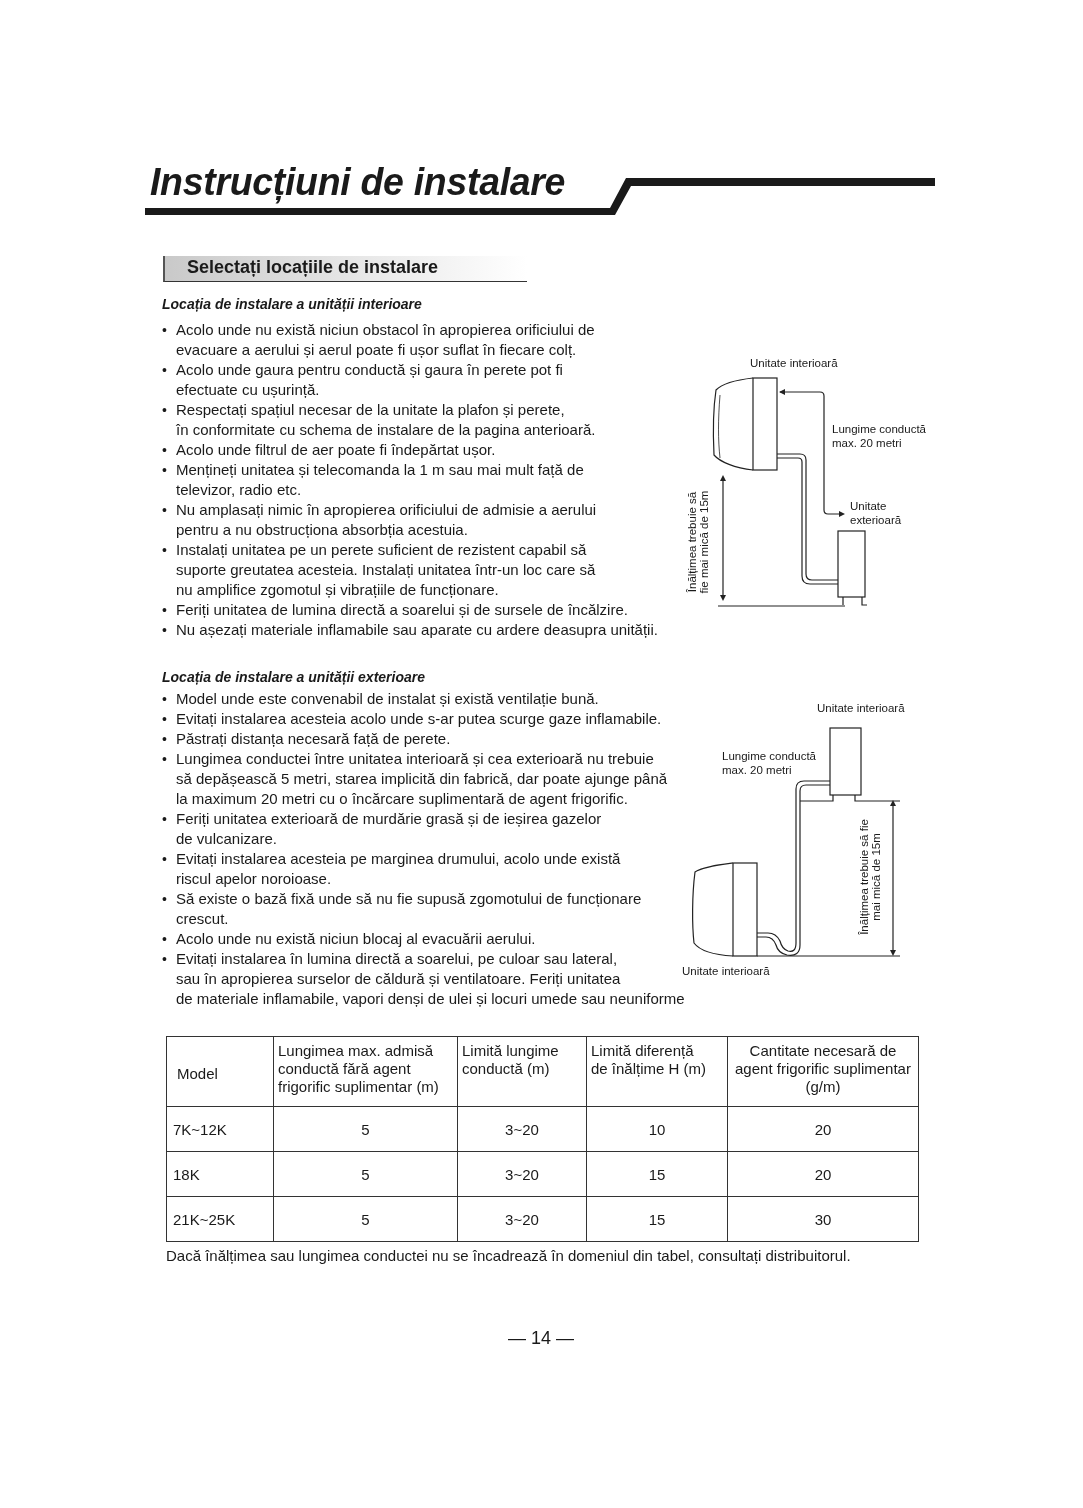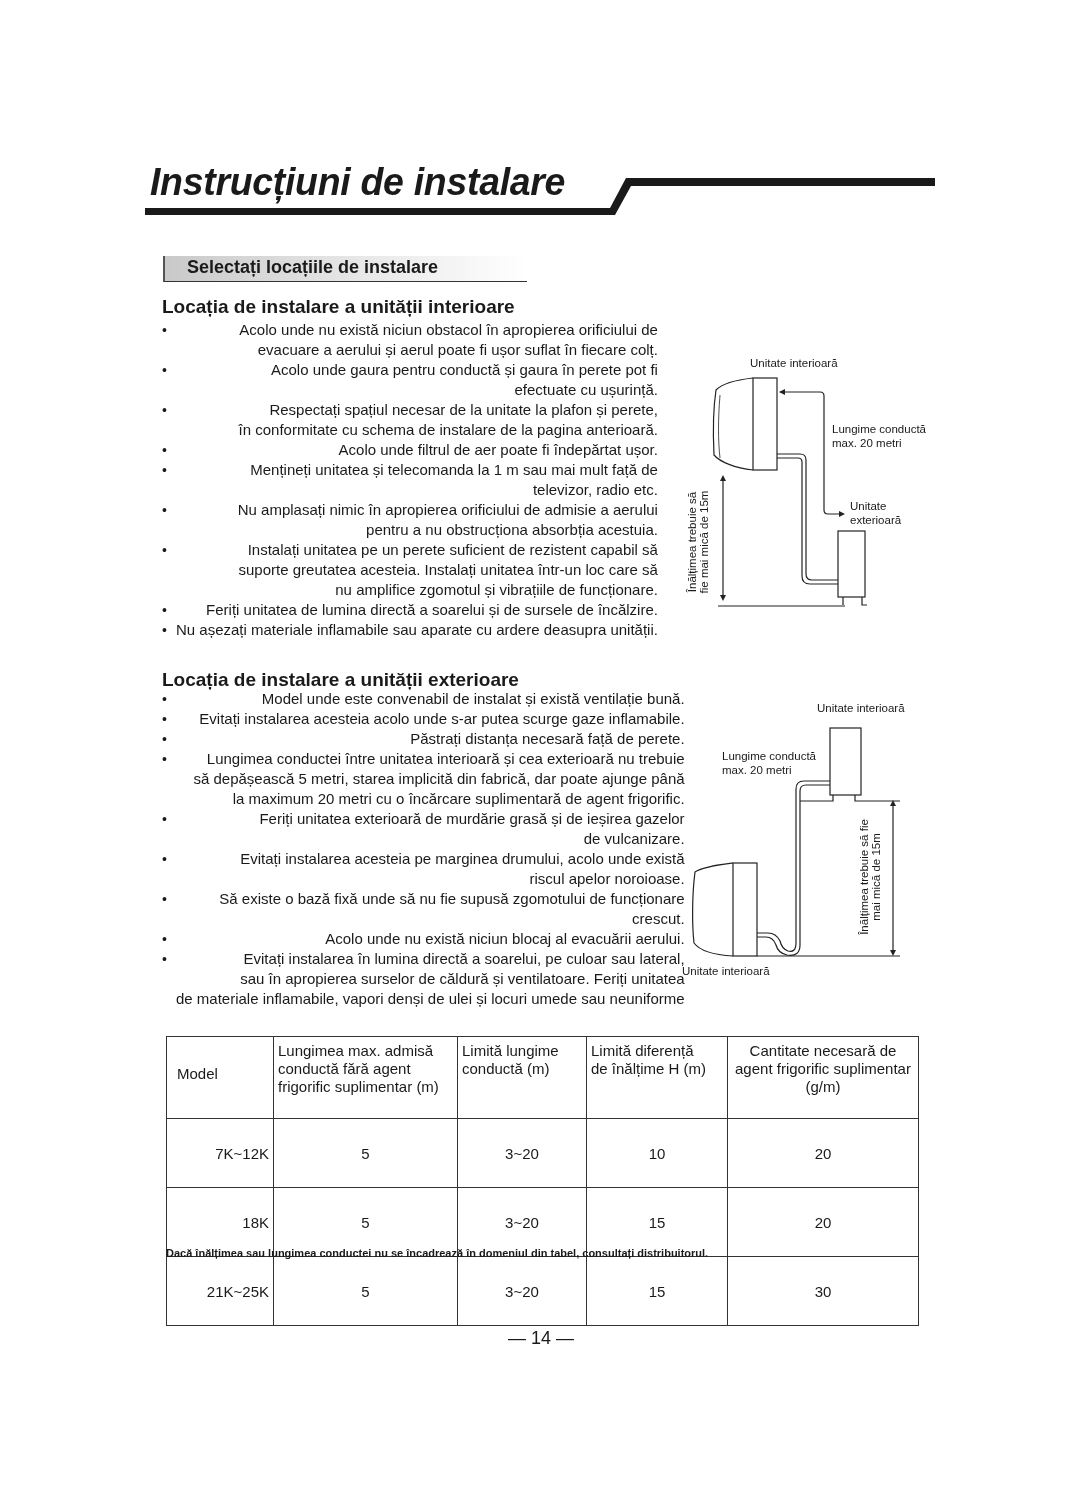--- a/index.html
+++ b/index.html
@@ -11,37 +11,37 @@
   .page-title { left: 150px; top: 160px; font-size: 39px; font-style: italic; font-weight: bold;
                 letter-spacing: -0.3px; color: #1a1a1a; white-space: nowrap; transform: scaleX(0.96); transform-origin: left top; }
   .title-rule { left: 0; top: 0; }
 
   
   .section-header { left: 163px; top: 256px; width: 362px; height: 25px;
                     background: linear-gradient(to right, #c9c9c9 0%, #e8e8e8 55%, #ffffff 100%);
                     border-left: 2px solid #555; border-bottom: 1.5px solid #333; }
   .section-header span { position: absolute; left: 22px; top: 1px; font-size: 18px; font-weight: bold; color: #1a1a1a; white-space: nowrap; }
 
-  .subheading { font-size: 19px; font-weight: bold; white-space: nowrap; }
+  .subheading { font-size: 14px; font-weight: bold; font-style: italic; white-space: nowrap; }
 
   .bullets { margin: 0; padding: 0; list-style: none; font-size: 15px; line-height: 20px; }
-  .bullets li { position: relative; padding-left: 14px; white-space: nowrap; text-align: right; }
+  .bullets li { position: relative; padding-left: 14px; white-space: nowrap; }
   .bullets li::before { content: "•"; position: absolute; left: 0; top: 0; font-size: 14px; }
 
   .diag-label { font-size: 11.5px; white-space: nowrap; color: #1a1a1a; }
 
   
   table.spec { position: absolute; left: 166px; top: 1036px; border-collapse: collapse; width: 753px;
                font-size: 15px; }
-  table.spec td, table.spec th { border: 1px solid #333; font-weight: normal; padding: 12px 4px; vertical-align: top; }
+  table.spec td, table.spec th { border: 1px solid #333; font-weight: normal; padding: 0 4px; vertical-align: top; }
   table.spec th { height: 64px; line-height: 18px; padding-top: 5px; }
   table.spec td { height: 44px; text-align: center; vertical-align: middle; }
-  table.spec td.model { text-align: right; padding-left: 6px; }
-
-  .footer-note { left: 166px; top: 1247px; font-size: 11px; white-space: nowrap; font-weight: bold; }
+  table.spec td.model { text-align: left; padding-left: 6px; }
+
+  .footer-note { left: 166px; top: 1247px; font-size: 15px; white-space: nowrap; }
   .page-number { left: 508px; top: 1328px; font-size: 18px; white-space: nowrap; }
 </style>
 <style>.bullets li.cont::before{content:none;}</style></head>
 <body>
 
 <div class="abs page-title">Instrucțiuni de instalare</div>
 <svg class="abs title-rule" width="1083" height="230">
   <polygon points="145,208 610,208 626,178 935,178 935,186 631,186 615,215 145,215" fill="#1a1a1a"></polygon>
 </svg>
 

